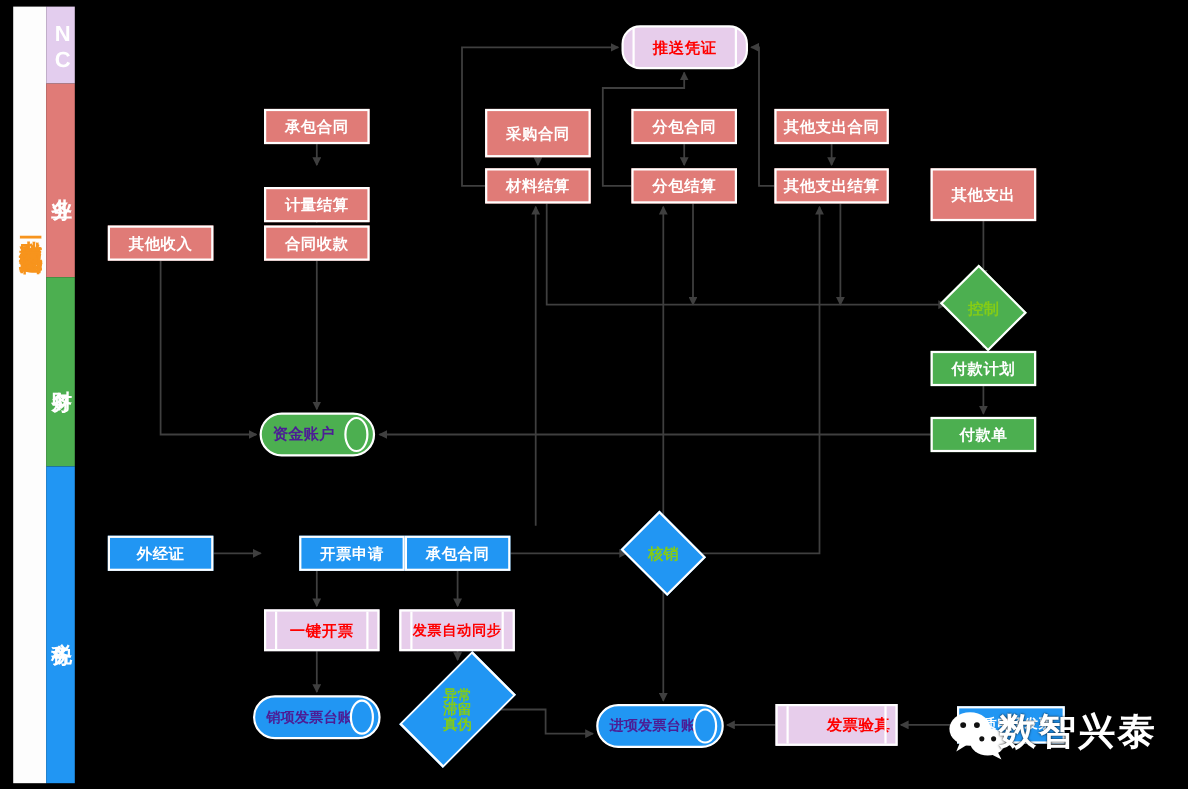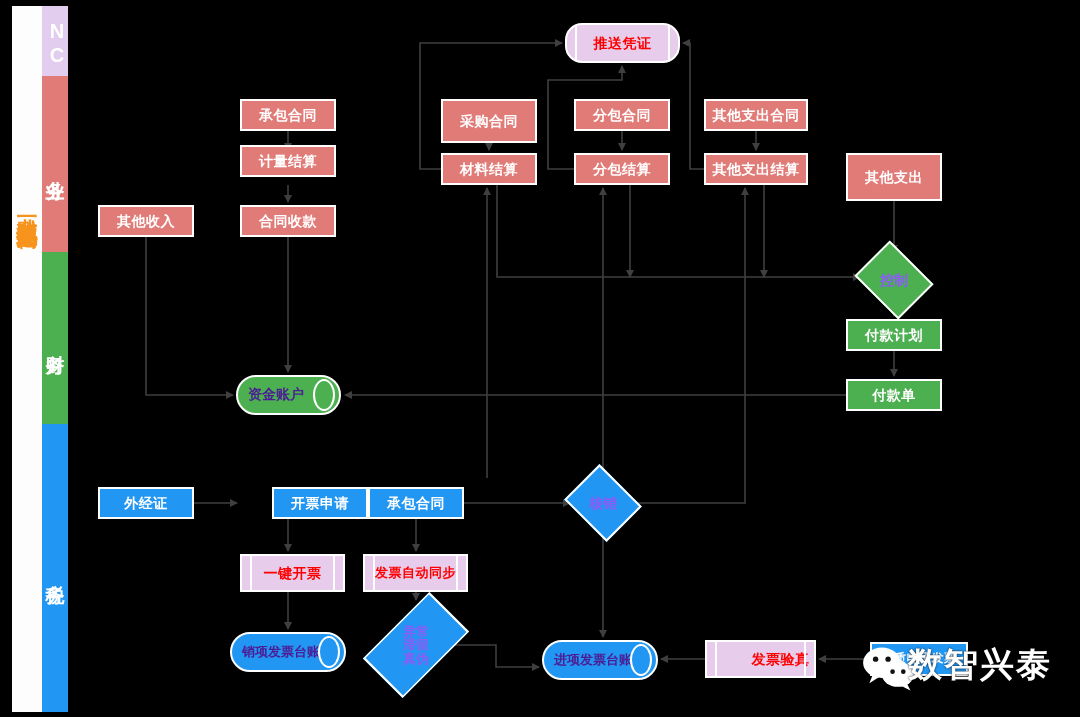--- a/index.html
+++ b/index.html
@@ -30,21 +30,21 @@
 
   
   .pdp{background:#e7cdeb;border:2px solid #ffffff;color:#ff0000;font-weight:bold;font-size:14px;}
   .pdp .bar{position:absolute;top:0;bottom:0;width:2px;background:#ffffff;}
   .pdp .bar.l{left:8px;}
   .pdp .bar.r{right:8px;}
 
   
   .dia{position:absolute;display:flex;align-items:center;justify-content:center;}
   .dia .shape{position:absolute;inset:0;transform:rotate(45deg);border:2px solid #fff;box-sizing:border-box;}
-  .dia .lbl{position:relative;z-index:2;color:#8b5cf6;font-weight:bold;font-size:14px;text-align:center;line-height:1.05;}
+  .dia .lbl{position:relative;z-index:2;color:#84cc16;font-weight:bold;font-size:14px;text-align:center;line-height:1.05;}
 
   
   .cyl{position:absolute;border:2px solid #fff;border-radius:22px;box-sizing:border-box;
        display:flex;align-items:center;justify-content:flex-start;padding-left:10px;
        color:#4c1d95;font-weight:bold;font-size:14px;}
   .cyl .cap{position:absolute;right:4px;top:2px;bottom:2px;width:22px;border:2px solid #fff;
        border-radius:50%/50%;box-sizing:border-box;}
 
   
   #edges{position:absolute;left:0;top:0;width:1080px;height:717px;pointer-events:none;}
@@ -135,21 +135,21 @@
 
       <path d="M705,659 L661,659"></path>
 
       <path d="M870,659 L819,659"></path>
     </g>
   </svg>
 
   <div class="node rect red" style="left:240px;top:99px;width:96px;height:32px;">
     <span>承包合同</span>
     </div>
-  <div class="node rect red" style="left:240px;top:145px;width:96px;height:32px;">
+  <div class="node rect red" style="left:240px;top:170px;width:96px;height:32px;">
     <span>计量结算</span>
     </div>
   <div class="node rect red" style="left:240px;top:205px;width:96px;height:32px;">
     <span>合同收款</span>
     </div>
   <div class="node rect red" style="left:98px;top:205px;width:96px;height:32px;">
     <span>其他收入</span>
     </div>
   <div class="node rect red" style="left:441px;top:99px;width:96px;height:44px;">
     <span>采购合同</span>

